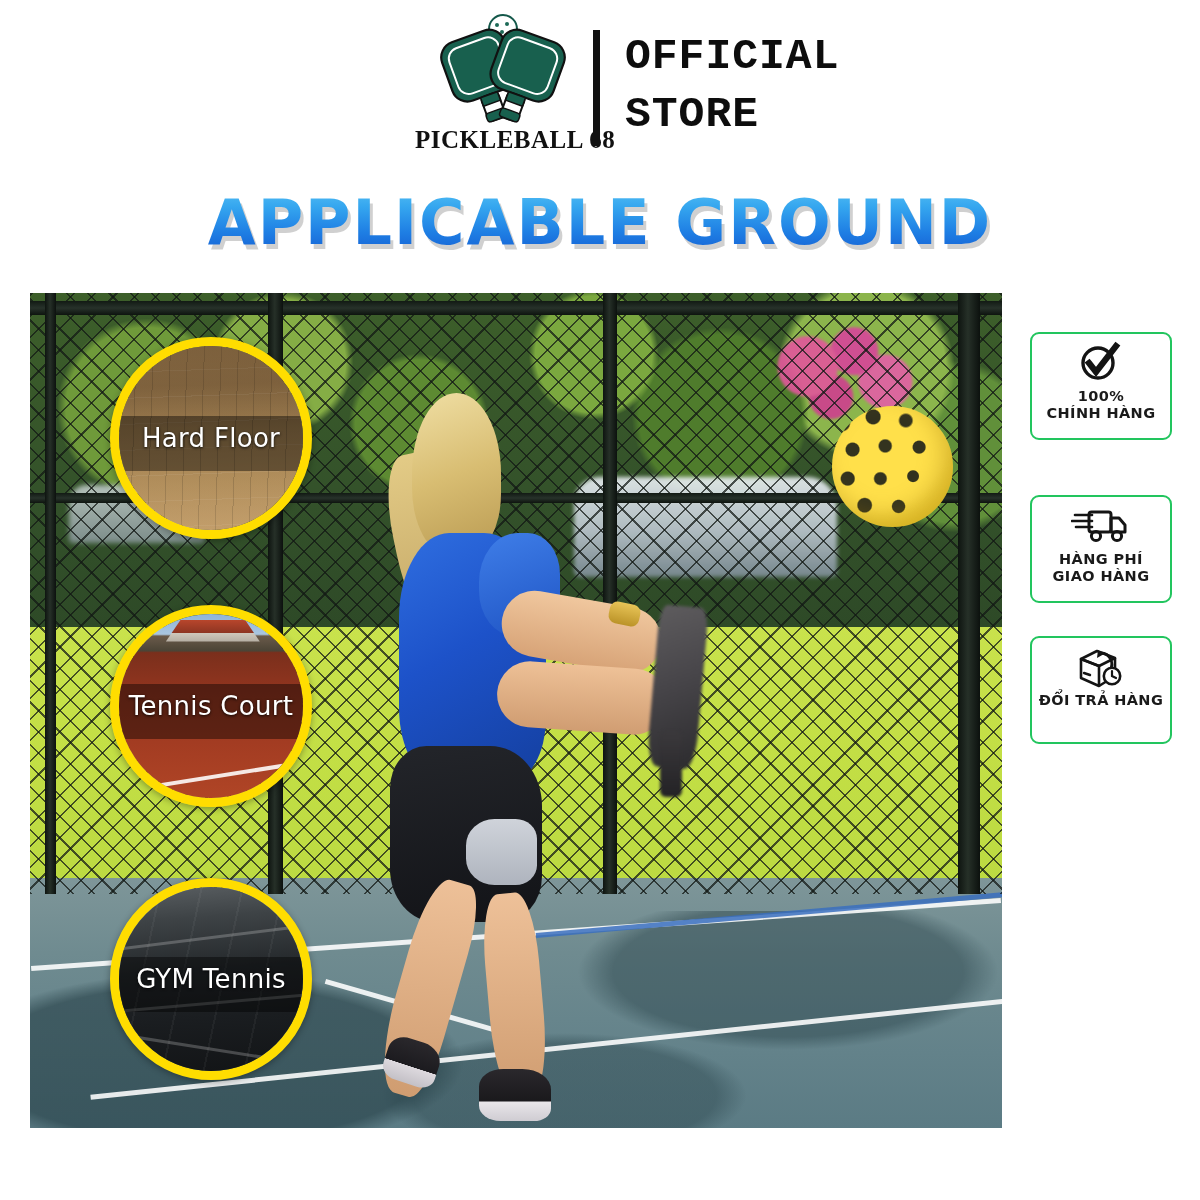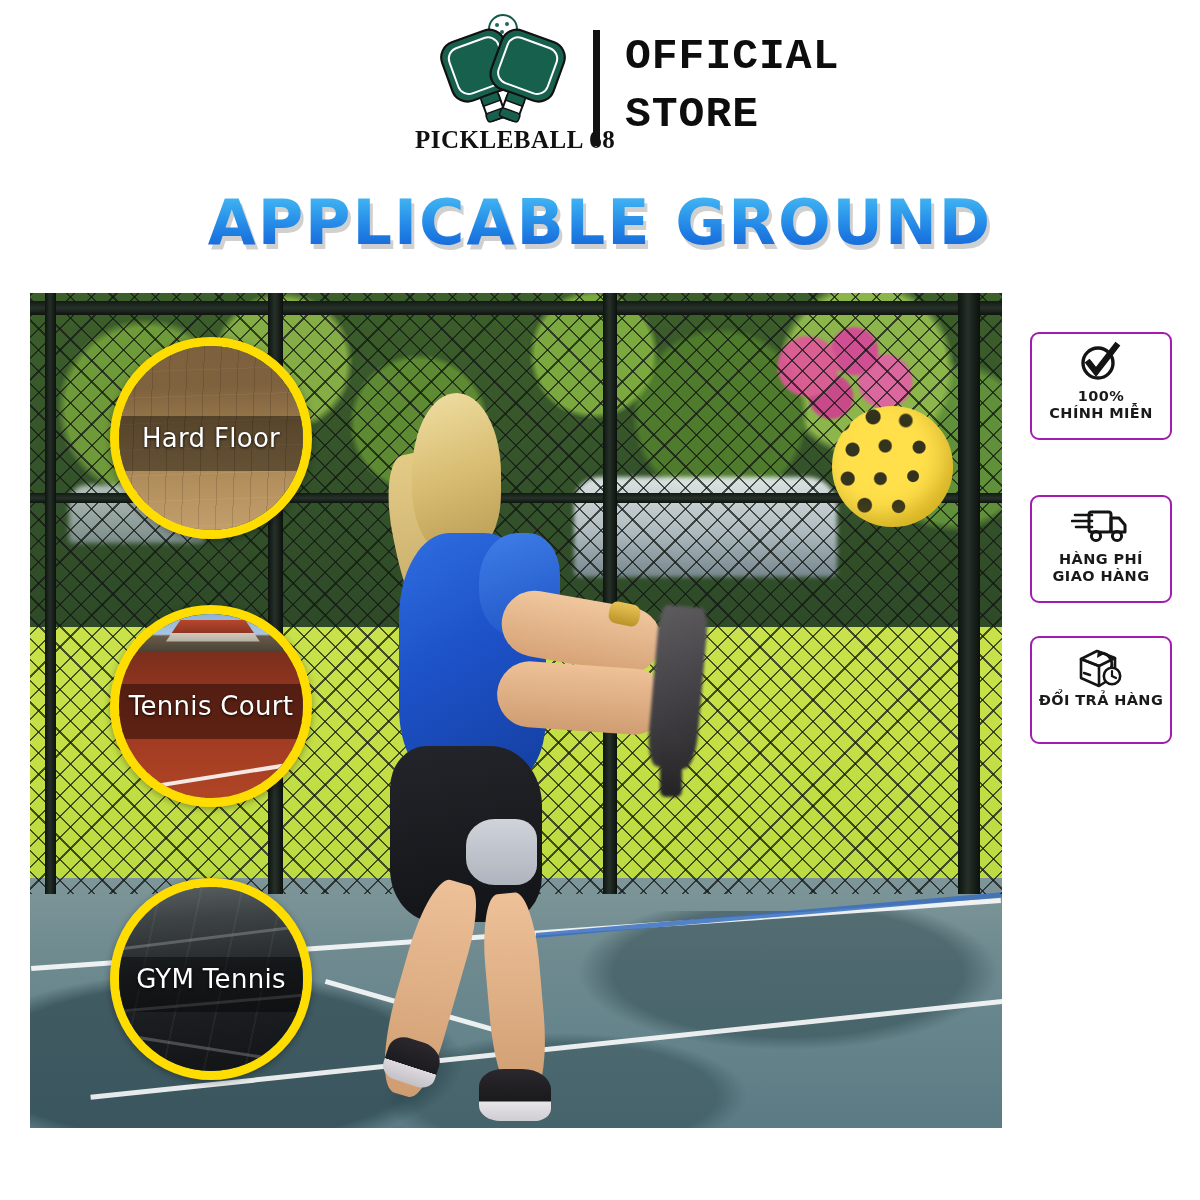--- a/index.html
+++ b/index.html
@@ -354,21 +354,21 @@
   }
   .fill-gym .dline {
     position: absolute; left:-20%; width: 150%; height: 3px;
     background: rgba(255,255,255,.22);
   }
 
   
   .badge {
     position: absolute;
     width: 142px; height: 108px;
-    border: 2px solid #a21caf;
+    border: 2px solid #22c55e;
     border-radius: 9px;
     background: #ffffff;
     display: flex;
     flex-direction: column;
     align-items: center;
     justify-content: flex-start;
     padding-top: 7px;
   }
   .badge .bicon { width: 60px; height: 44px; }
   .badge .btext {
@@ -498,21 +498,21 @@
     </div>
   </div>
 
   <div class="badge" style="left:1030px; top:332px;">
     <svg class="bicon" viewBox="0 0 60 44">
       <circle cx="27" cy="22" r="15" fill="none" stroke="#141414" stroke-width="3.4"></circle>
       <path d="M18 22 L25 31 L45 5" fill="none" stroke="#141414" stroke-width="6.2" stroke-linecap="square" stroke-linejoin="miter"></path>
     </svg>
     <div class="btext">
       <div>100%</div>
-      <div>CHÍNH MIỄN</div>
+      <div>CHÍNH HÀNG</div>
     </div>
   </div>
 
   <div class="badge" style="left:1030px; top:495px;">
     <svg class="bicon" viewBox="0 0 60 44">
       <rect x="18" y="8" width="22" height="20" rx="2.5" fill="none" stroke="#141414" stroke-width="3"></rect>
       <path d="M40 14 h8 l6 7 v7 h-14 z" fill="none" stroke="#141414" stroke-width="3" stroke-linejoin="round"></path>
       <circle cx="25" cy="32" r="4.6" fill="none" stroke="#141414" stroke-width="3"></circle>
       <circle cx="46" cy="32" r="4.6" fill="none" stroke="#141414" stroke-width="3"></circle>
       <line x1="4" y1="11" x2="21" y2="11" stroke="#141414" stroke-width="2.6" stroke-linecap="round"></line>

